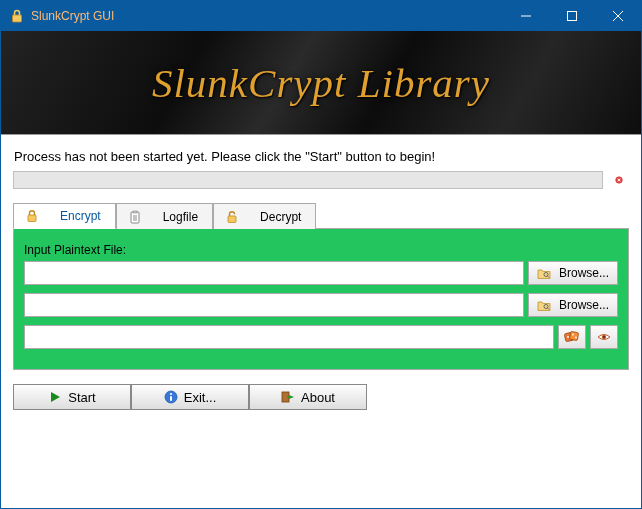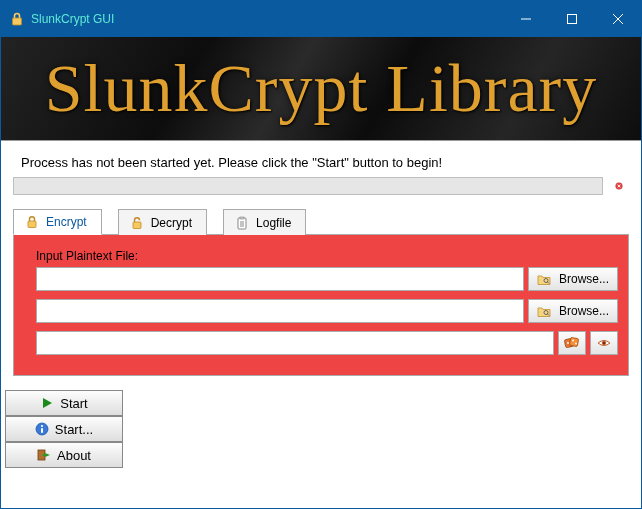--- a/index.html
+++ b/index.html
@@ -7,23 +7,23 @@
     margin: 0;
     font-family: "Segoe UI", Tahoma, sans-serif;
     font-size: 12px;
     background: #fff;
     width: 642px;
     height: 509px;
     overflow: hidden;
     border: 1px solid #0a5aa0;
   }
   .titlebar {
-    height: 36px;
+    height: 30px;
     background: #0a5aa0;
-    color: #5eead4;
+    color: #fdba74;
     display: flex;
     align-items: center;
     padding-left: 8px;
   }
   .titlebar .lock {
     width: 16px; height: 16px; margin-right: 6px;
     display:flex;align-items:center;justify-content:center;
   }
   .titlebar .title { flex: 1; font-size: 12px; }
   .winbtn {
@@ -36,84 +36,84 @@
     margin: 0;
     background:
       linear-gradient(120deg, rgba(255,255,255,0.04) 0%, rgba(0,0,0,0.5) 30%, rgba(255,255,255,0.07) 45%, rgba(0,0,0,0.55) 60%, rgba(255,255,255,0.05) 80%, rgba(0,0,0,0.5) 100%),
       linear-gradient(#1a1a1a,#1a1a1a);
     display:flex;align-items:center;justify-content:center;
     overflow:hidden;
     border-bottom:1px solid #999;
   }
   .banner span {
     font-family: "Brush Script MT","Segoe Script",cursive;
-    font-size: 68px;
+    font-size: 41px;
     color: #e0a030;
     text-shadow: 1px 1px 2px #000, 0 0 6px rgba(0,0,0,0.6);
     white-space: nowrap;
+    font-style: italic;
     letter-spacing: 1px;
   }
   .content { padding: 10px 12px 0 12px; }
-  .status-text { font-size: 13px; margin: 4px 0 6px 8px; }
+  .status-text { font-size: 13px; margin: 4px 0 6px 1px; }
   .progress-row { display:flex; align-items:center; gap:6px; margin-bottom:12px;}
   .progress {
     flex:1; height:18px;
     border:1px solid #bfbfbf;
     background:#e6e6e6;
   }
   .abort-btn {
     width:20px;height:20px;
     display:flex;align-items:center;justify-content:center;
     border:none;background:none;
   }
   .tabstrip { display:flex; }
   .tab {
-    display:flex;align-items:center;gap:6px;
+    display:flex;align-items:center;gap:20px;
     padding: 4px 14px 4px 10px;
     border:1px solid #aaa;
     border-bottom:none;
     background:#f4f4f4;
     font-size:12px;
-    margin-right:16px;
+    margin-right:0;
     position:relative;
     top:1px;
   }
   .tab.active {
     background:#fff;
     border-bottom:1px solid #fff;
     color:#0a5aa0;
     font-weight: 500;
   }
   .tab .ticon { width:16px;height:16px;display:flex;align-items:center;justify-content:center;}
   .panel {
     border:1px solid #aaa;
-    padding: 10px 10px 12px 22px;
-    background:#ef4444;
+    padding: 10px 10px 12px 10px;
+    background:#22c55e;
   }
   .field-label { font-size:12px; margin: 4px 0 4px 0; }
   .field-row { display:flex; gap:4px; margin-bottom:8px;}
   .field-row input[type=text], .field-row input[type=password] {
     flex:1; height:24px;
     border:1px solid #aaa;
     padding:2px 4px;
     font-size:12px;
   }
   .mini-btn {
     height:24px;
     border:1px solid #aaa;
     background: linear-gradient(#fdfdfd,#e4e4e4);
     padding: 0 8px;
     font-size:12px;
     display:flex;align-items:center;gap:8px;
   }
   .mini-btn.icon-only { width:28px; padding:0; justify-content:center;}
   .footer {
     display:flex;
-    padding: 14px 12px 12px 4px;
-    flex-direction: column;
+    padding: 14px 12px 12px 12px;
   }
   .big-btn {
     width:118px;height:26px;
     border:1px solid #888;
     background: linear-gradient(#fdfdfd,#dedede);
     display:flex;align-items:center;justify-content:center;gap:6px;
     font-size:13px;
   }
   svg { display:block; }
 </style>
@@ -170,37 +170,37 @@
         <svg width="14" height="14" viewBox="0 0 14 14">
           <rect x="3" y="6" width="8" height="6.5" rx="1" fill="#f5c860" stroke="#c08a20" stroke-width="0.8"></rect>
           <path d="M4.5 6 V4.2 a2.5 2.5 0 0 1 5 0 V6" fill="none" stroke="#c08a20" stroke-width="1.4"></path>
         </svg>
       </span>
       <span>Encrypt</span>
     </div>
     <div class="tab">
       <span class="ticon">
         <svg width="14" height="14" viewBox="0 0 14 14">
-          <rect x="3" y="6" width="8" height="6.5" rx="1" fill="#f5c860" stroke="#c08a20" stroke-width="0.8"></rect>
-          <path d="M4.5 6 V4.2 a2.5 2.5 0 0 1 5 0" fill="none" stroke="#c08a20" stroke-width="1.4"></path>
-        </svg>
-      </span>
-      <span>Decrypt</span>
-    </div>
-    <div class="tab">
-      <span class="ticon">
-        <svg width="14" height="14" viewBox="0 0 14 14">
           <rect x="3" y="2" width="8" height="11" rx="1" fill="#fff" stroke="#888" stroke-width="1"></rect>
           <rect x="5" y="1" width="4" height="2" fill="#ccc" stroke="#888" stroke-width="0.6"></rect>
           <line x1="5" y1="6" x2="9" y2="6" stroke="#888" stroke-width="1"></line>
           <line x1="5" y1="8" x2="9" y2="8" stroke="#888" stroke-width="1"></line>
           <line x1="5" y1="10" x2="9" y2="10" stroke="#888" stroke-width="1"></line>
         </svg>
       </span>
       <span>Logfile</span>
+    </div>
+    <div class="tab">
+      <span class="ticon">
+        <svg width="14" height="14" viewBox="0 0 14 14">
+          <rect x="3" y="6" width="8" height="6.5" rx="1" fill="#f5c860" stroke="#c08a20" stroke-width="0.8"></rect>
+          <path d="M4.5 6 V4.2 a2.5 2.5 0 0 1 5 0" fill="none" stroke="#c08a20" stroke-width="1.4"></path>
+        </svg>
+      </span>
+      <span>Decrypt</span>
     </div>
   </div>
 
   <div class="panel">
     <div class="field-label">Input Plaintext File:</div>
     <div class="field-row">
       <input type="text" value="" style="">
       <button class="mini-btn">
         <span>
           <svg width="14" height="14" viewBox="0 0 14 14">
@@ -263,21 +263,21 @@
     <span>Start</span>
   </button>
   <button class="big-btn">
     <span>
       <svg width="14" height="14" viewBox="0 0 14 14">
         <circle cx="7" cy="7" r="6" fill="#3978d8" stroke="#155aa8" stroke-width="0.8"></circle>
         <circle cx="7" cy="4" r="1.1" fill="#fff"></circle>
         <rect x="6" y="6" width="2" height="5" rx="1" fill="#fff"></rect>
       </svg>
     </span>
-    <span>Start...</span>
+    <span>Exit...</span>
   </button>
   <button class="big-btn">
     <span>
       <svg width="14" height="14" viewBox="0 0 14 14">
         <rect x="1" y="2" width="7" height="10" fill="#b07030" stroke="#704010" stroke-width="0.8"></rect>
         <polygon points="8,5 13,7 8,9" fill="#2a9a2a"></polygon>
         <line x1="6" y1="7" x2="11" y2="7" stroke="#2a9a2a" stroke-width="2"></line>
       </svg>
     </span>
     <span>About</span>

